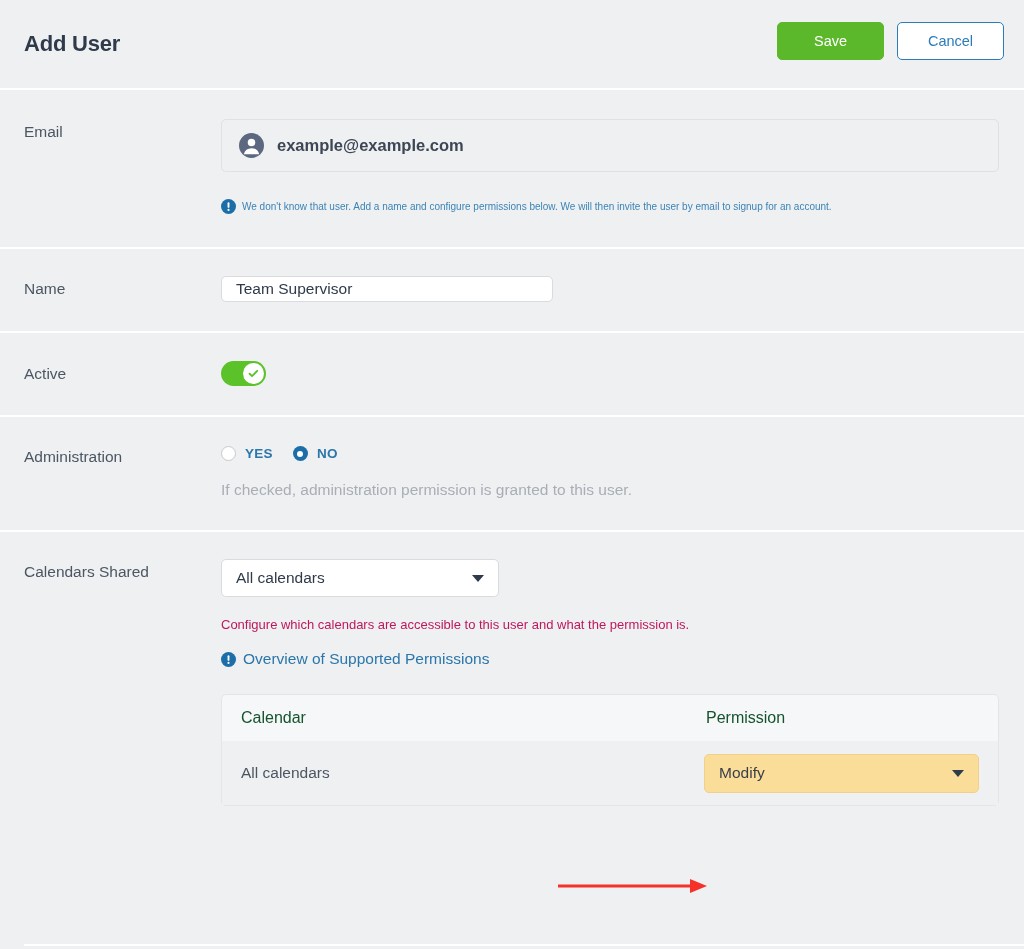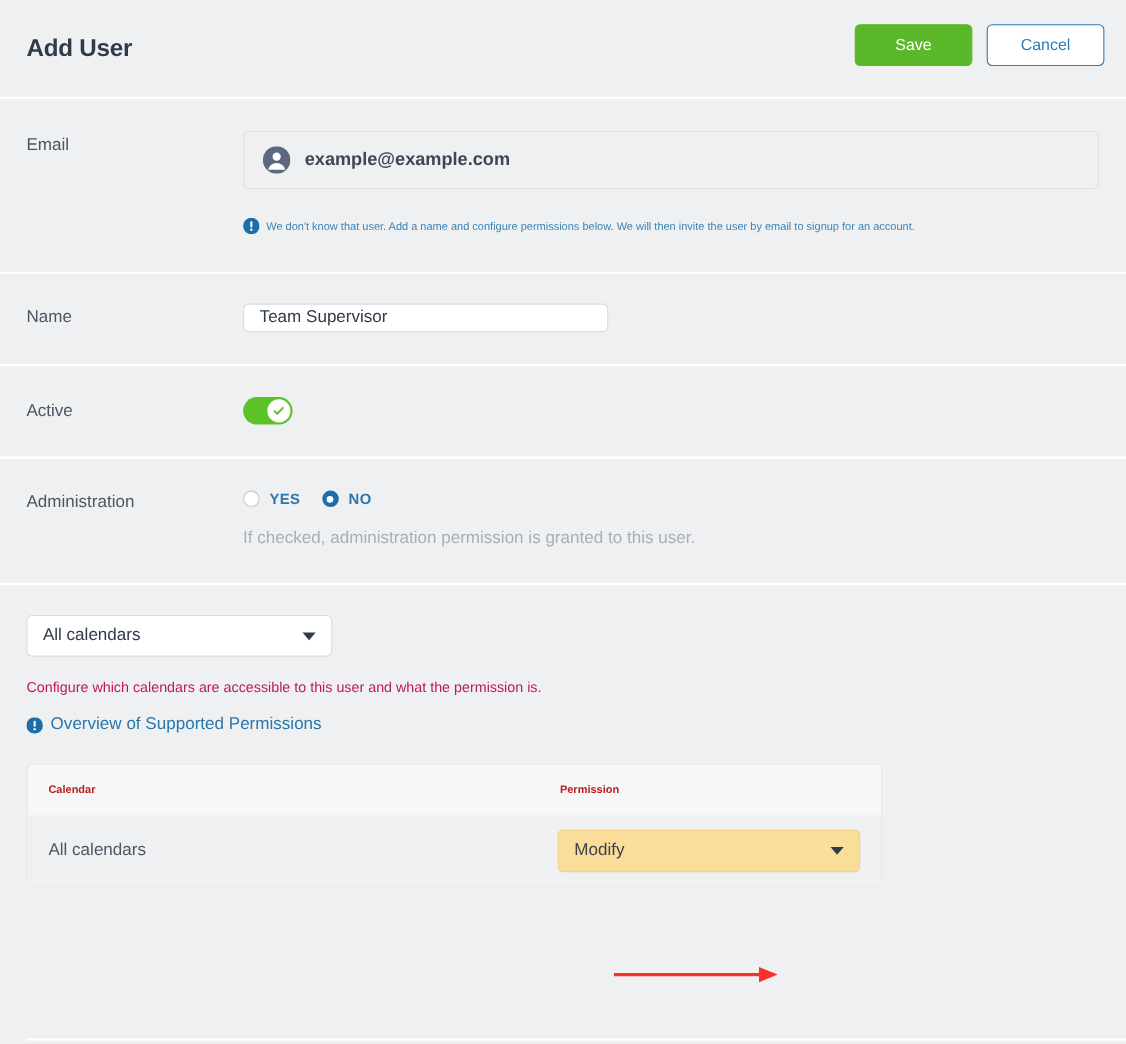--- a/index.html
+++ b/index.html
@@ -197,21 +197,21 @@
     overflow: visible;
   }
   .perm-head {
     display: flex;
     height: 46px;
     align-items: center;
     padding: 0 19px;
   }
   .perm-head .col1 { width: 465px; }
   .th {
-    font-size: 10px; font-weight: bold; color: #b91c1c;
+    font-size: 16px; font-weight: normal; color: #14532d;
   }
   .perm-body { background: #eff0f2; padding: 0 19px; }
   .perm-row {
     display: flex;
     align-items: center;
     height: 64px;
     position: relative;
   }
   .perm-row .col1 { width: 465px; }
   .cell-text { font-size: 15.5px; color: #4c5663; }
@@ -324,20 +324,21 @@
           <span class="radio-label">NO</span>
         </label>
       </div>
       <div class="hint">If checked, administration permission is granted to this user.</div>
     </div>
   </div>
 
   <div class="divider"></div>
 
   <div class="row row-cal">
+    <div class="row-label">Calendars Shared</div>
     <div class="row-body">
 
       <div class="select">
         <span class="select-value">All calendars</span>
         <span class="caret"></span>
       </div>
 
       <div class="cal-hint">Configure which calendars are accessible to this user and what the permission is.</div>
 
       <div class="cal-link">

